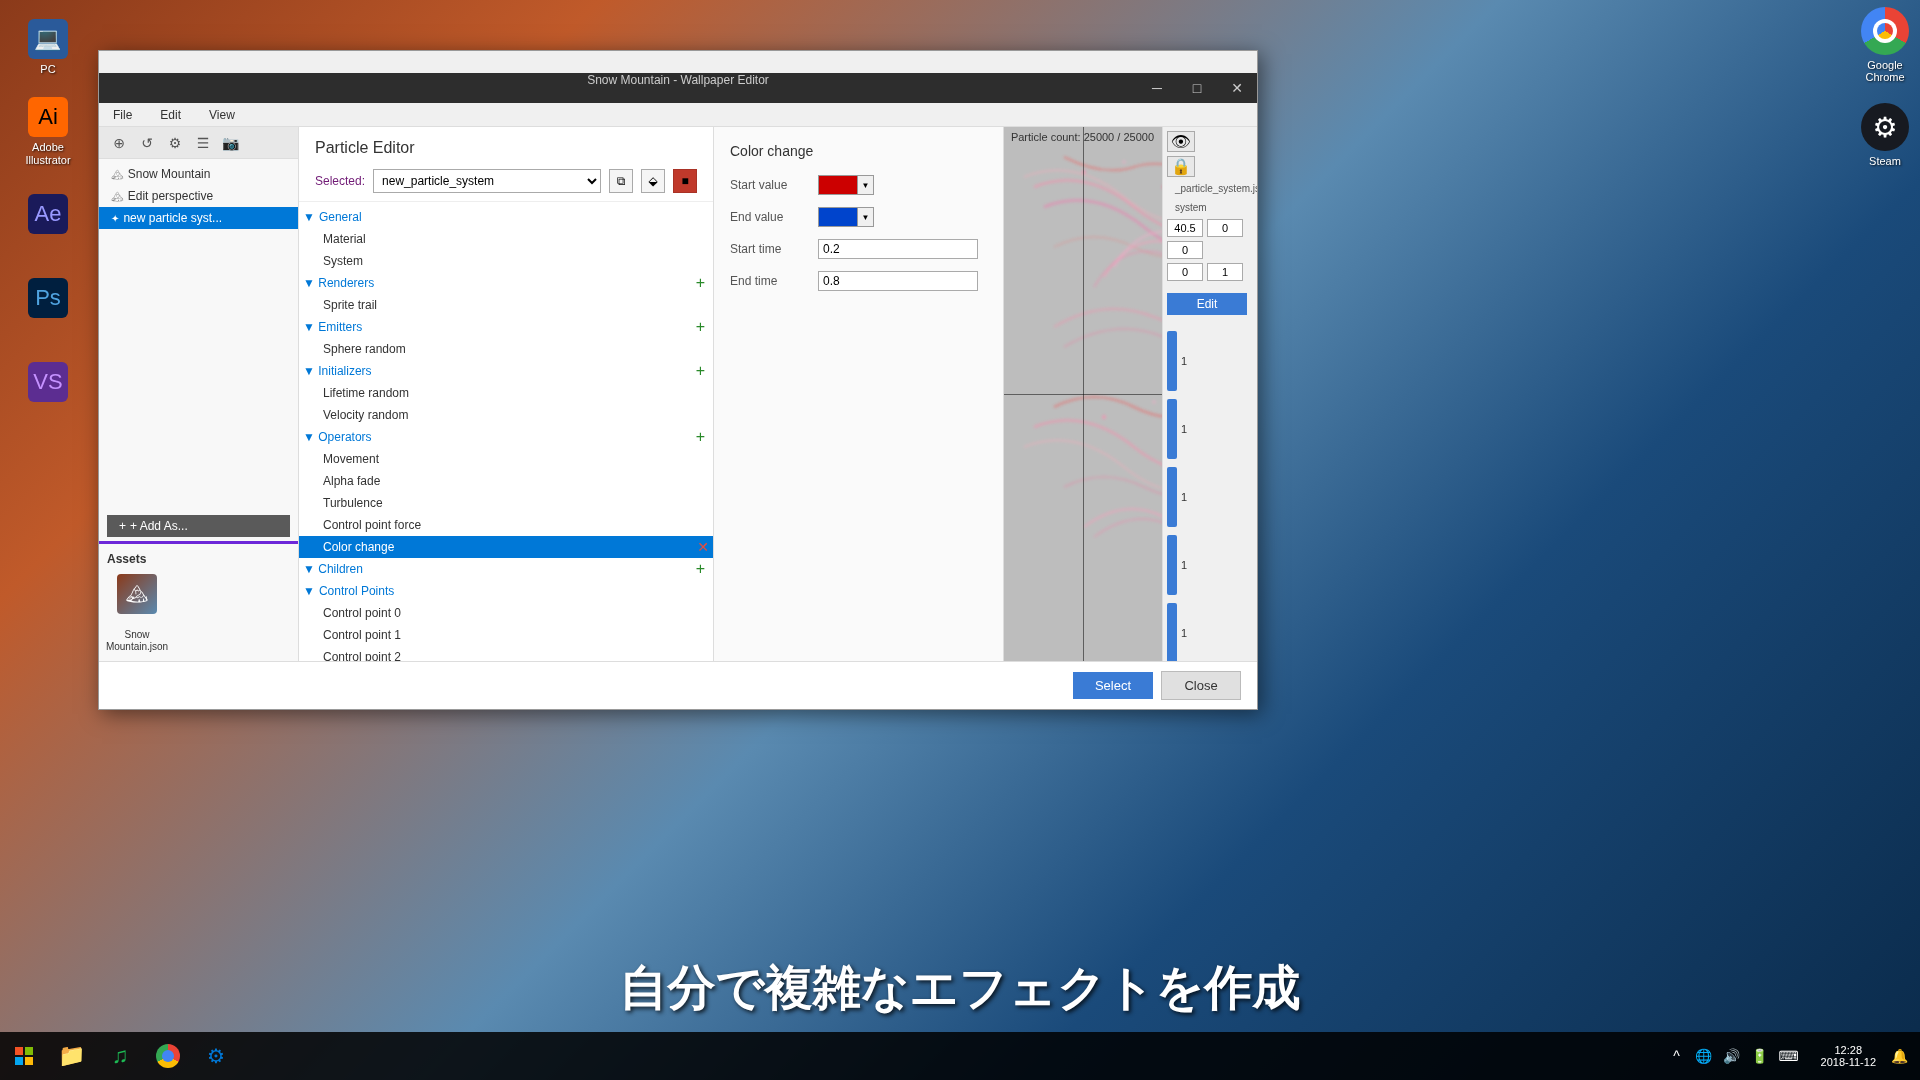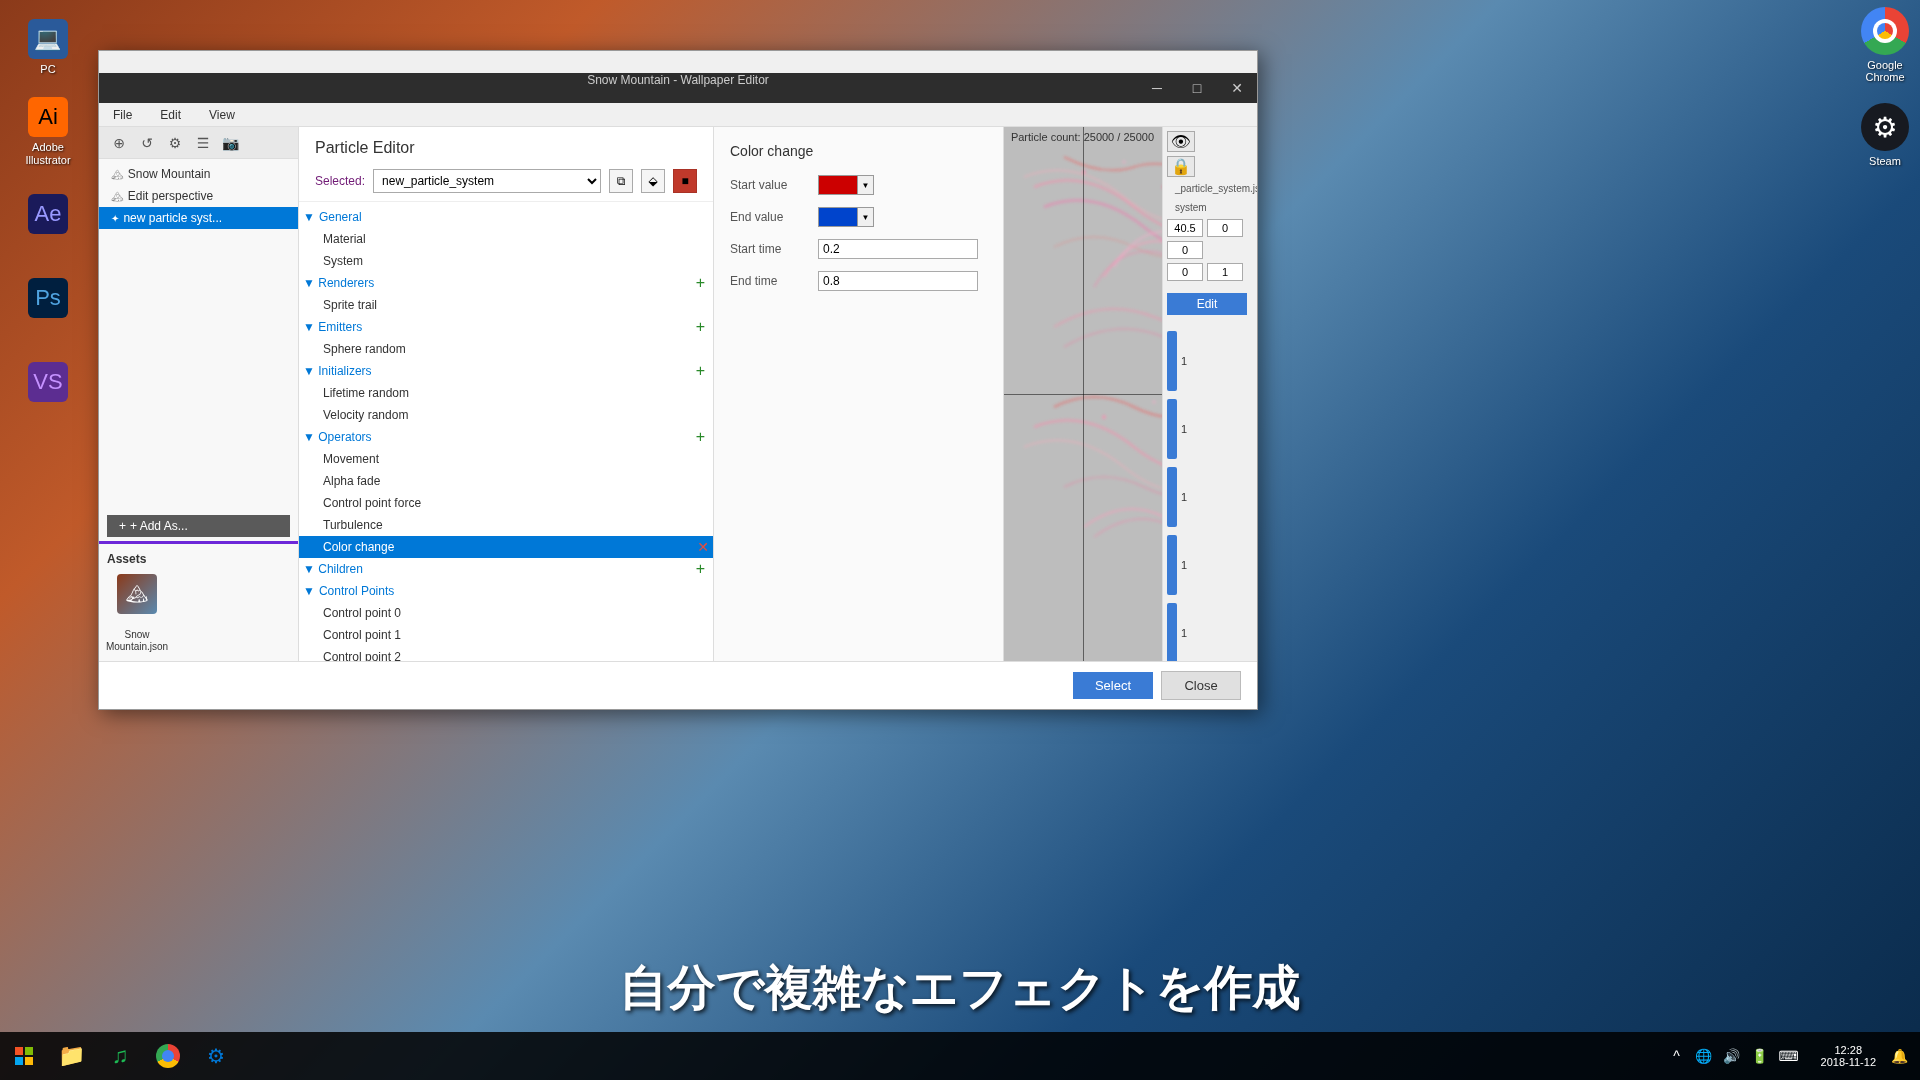--- a/index.html
+++ b/index.html
@@ -786,24 +786,24 @@
           <span><span>▼</span> <span>Operators</span></span>
           <span style="color:#2a8a2a;font-size:16px;cursor:pointer;">+</span>
         </div>
         <div class="tree-item indent1">
           <span>Movement</span>
         </div>
         <div class="tree-item indent1">
           <span>Alpha fade</span>
         </div>
         <div class="tree-item indent1">
+          <span>Turbulence</span>
+        </div>
+        <div class="tree-item indent1">
           <span>Control point force</span>
-        </div>
-        <div class="tree-item indent1">
-          <span>Turbulence</span>
         </div>
         <div class="tree-item indent1 selected" style="display:flex;align-items:center;justify-content:space-between;padding-right:4px;">
           <span>Color change</span>
           <span style="color:#e74c3c;font-size:14px;">✕</span>
         </div>
 
         <div class="tree-item category" style="display:flex;align-items:center;justify-content:space-between;padding-right:8px;">
           <span><span>▼</span> <span>Children</span></span>
           <span style="color:#2a8a2a;font-size:16px;cursor:pointer;">+</span>
         </div>

